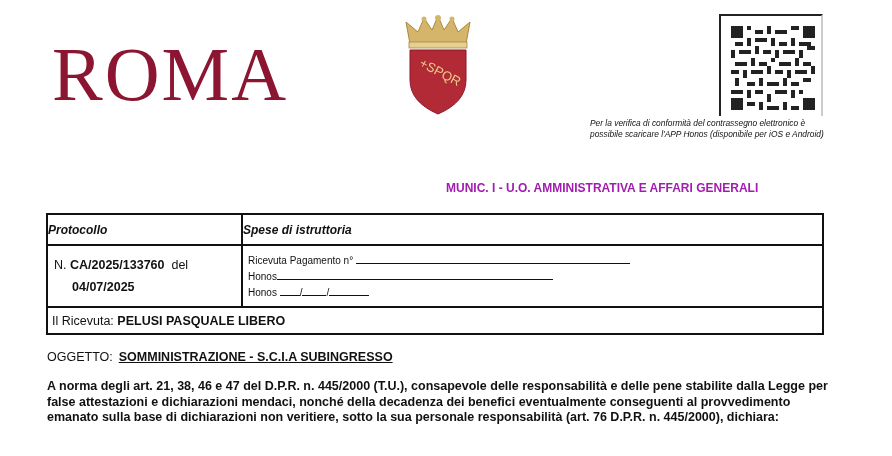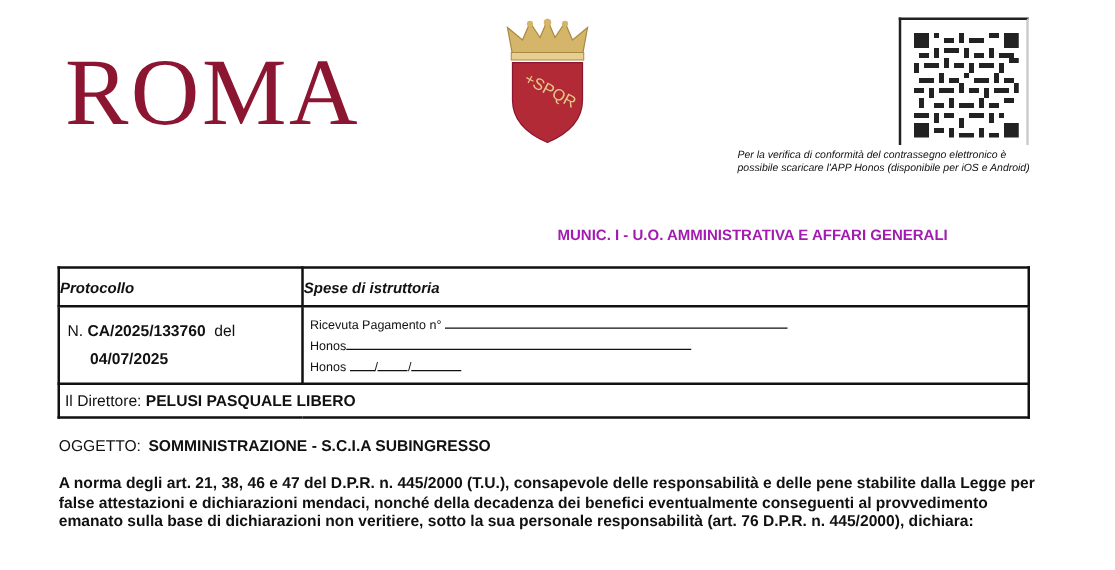--- a/index.html
+++ b/index.html
@@ -17,21 +17,21 @@
   .office { left:446px; top:181px; font-size:12px; font-weight:bold; color:#a21caf; }
   table.proto { position:absolute; left:46px; top:213px; width:778px;
                 border-collapse:collapse; font-size:12.5px; }
   table.proto td { border:2px solid #111; padding:0; vertical-align:middle; }
   .th { height:29px; text-align:left; font-style:italic; font-weight:bold; font-size:12px;margin-top:43px; }
   .cell-n { height:60px; padding-left:6px !important; line-height:22px; }
   .cell-pay { padding-left:5px !important; line-height:14px; font-size:10px;margin-top:34px; }
   .dir { height:25px; padding-left:4px !important; font-size:12.5px; }
   .u { display:inline-block; border-bottom:1.3px solid #111; height:11px; vertical-align:baseline; }
   .oggetto { left:47px; top:350px; font-size:12.5px; }
-  .oggetto b { margin-left:6px; }
+  .oggetto b { margin-left:6px;text-decoration:underline; }
   .body-text { left:47px; top:379px; width:790px; font-size:12.5px; line-height:15.6px;font-weight:bold; }
 </style>
 </head>
 <body>
 
 <div class="abs roma">ROMA</div>
 
 <div class="abs crest">
   <svg width="76" height="102" viewBox="0 0 76 102">
     <path d="M10 30 L6 8 L18 18 L24 4 L32 16 L38 2 L44 16 L52 4 L58 18 L70 8 L66 30 Z" fill="#d4b56a" stroke="#a88a40" stroke-width="1"></path>
@@ -128,21 +128,21 @@
       <b style="margin-left:18px">04/07/2025</b>
     </td>
     <td class="cell-pay">
       <div><span>Ricevuta Pagamento n°</span> <span class="u" style="width:274px"></span></div>
       <div><span>Honos</span><span class="u" style="width:276px"></span></div>
       <div><span>Honos</span> <span class="u" style="width:20px"></span><span>/</span><span class="u" style="width:24px"></span><span>/</span><span class="u" style="width:40px"></span></div>
     </td>
   </tr>
   <tr>
     <td class="dir" colspan="2">
-      <span>Il Direttore:</span>
+      <span>Il Ricevuta:</span>
       <b>PELUSI PASQUALE LIBERO</b>
     </td>
   </tr>
 </tbody>
   </table>
 
 <div class="abs oggetto">
   <span>OGGETTO:</span><b>SOMMINISTRAZIONE - S.C.I.A SUBINGRESSO</b>
 </div>
 

